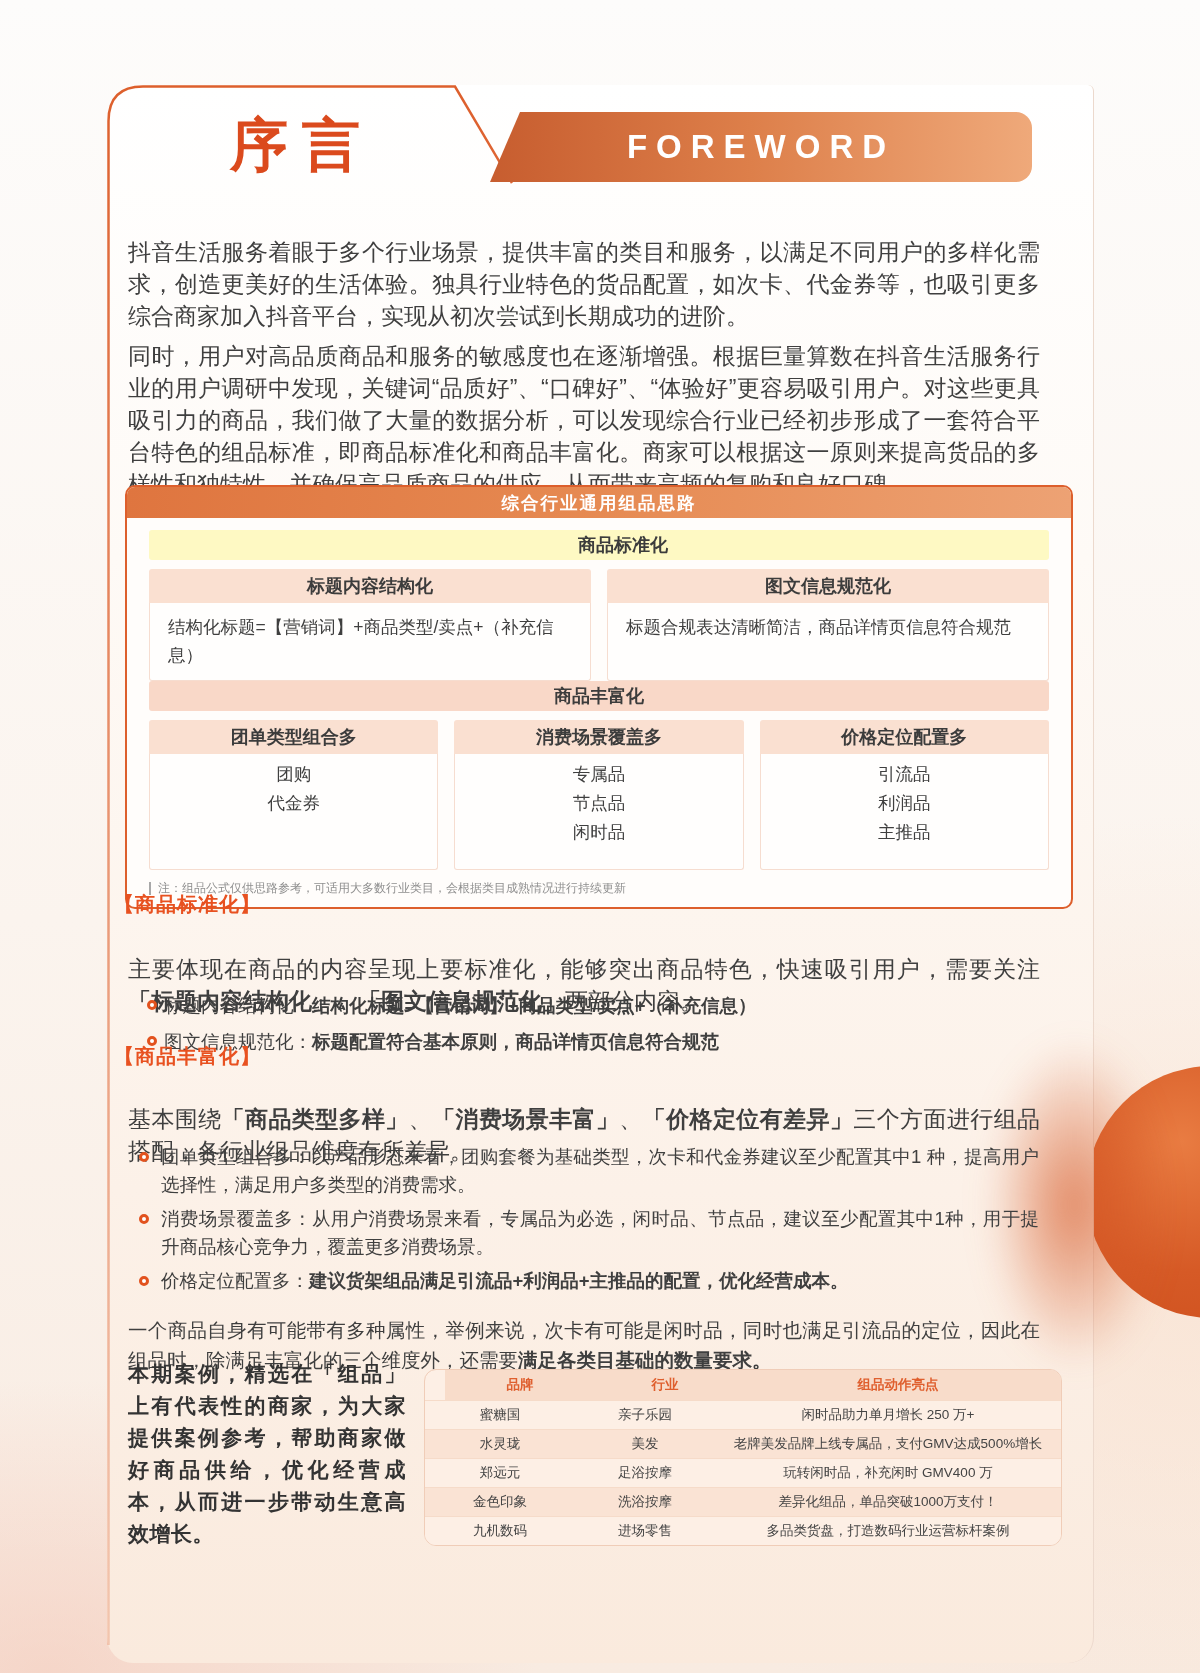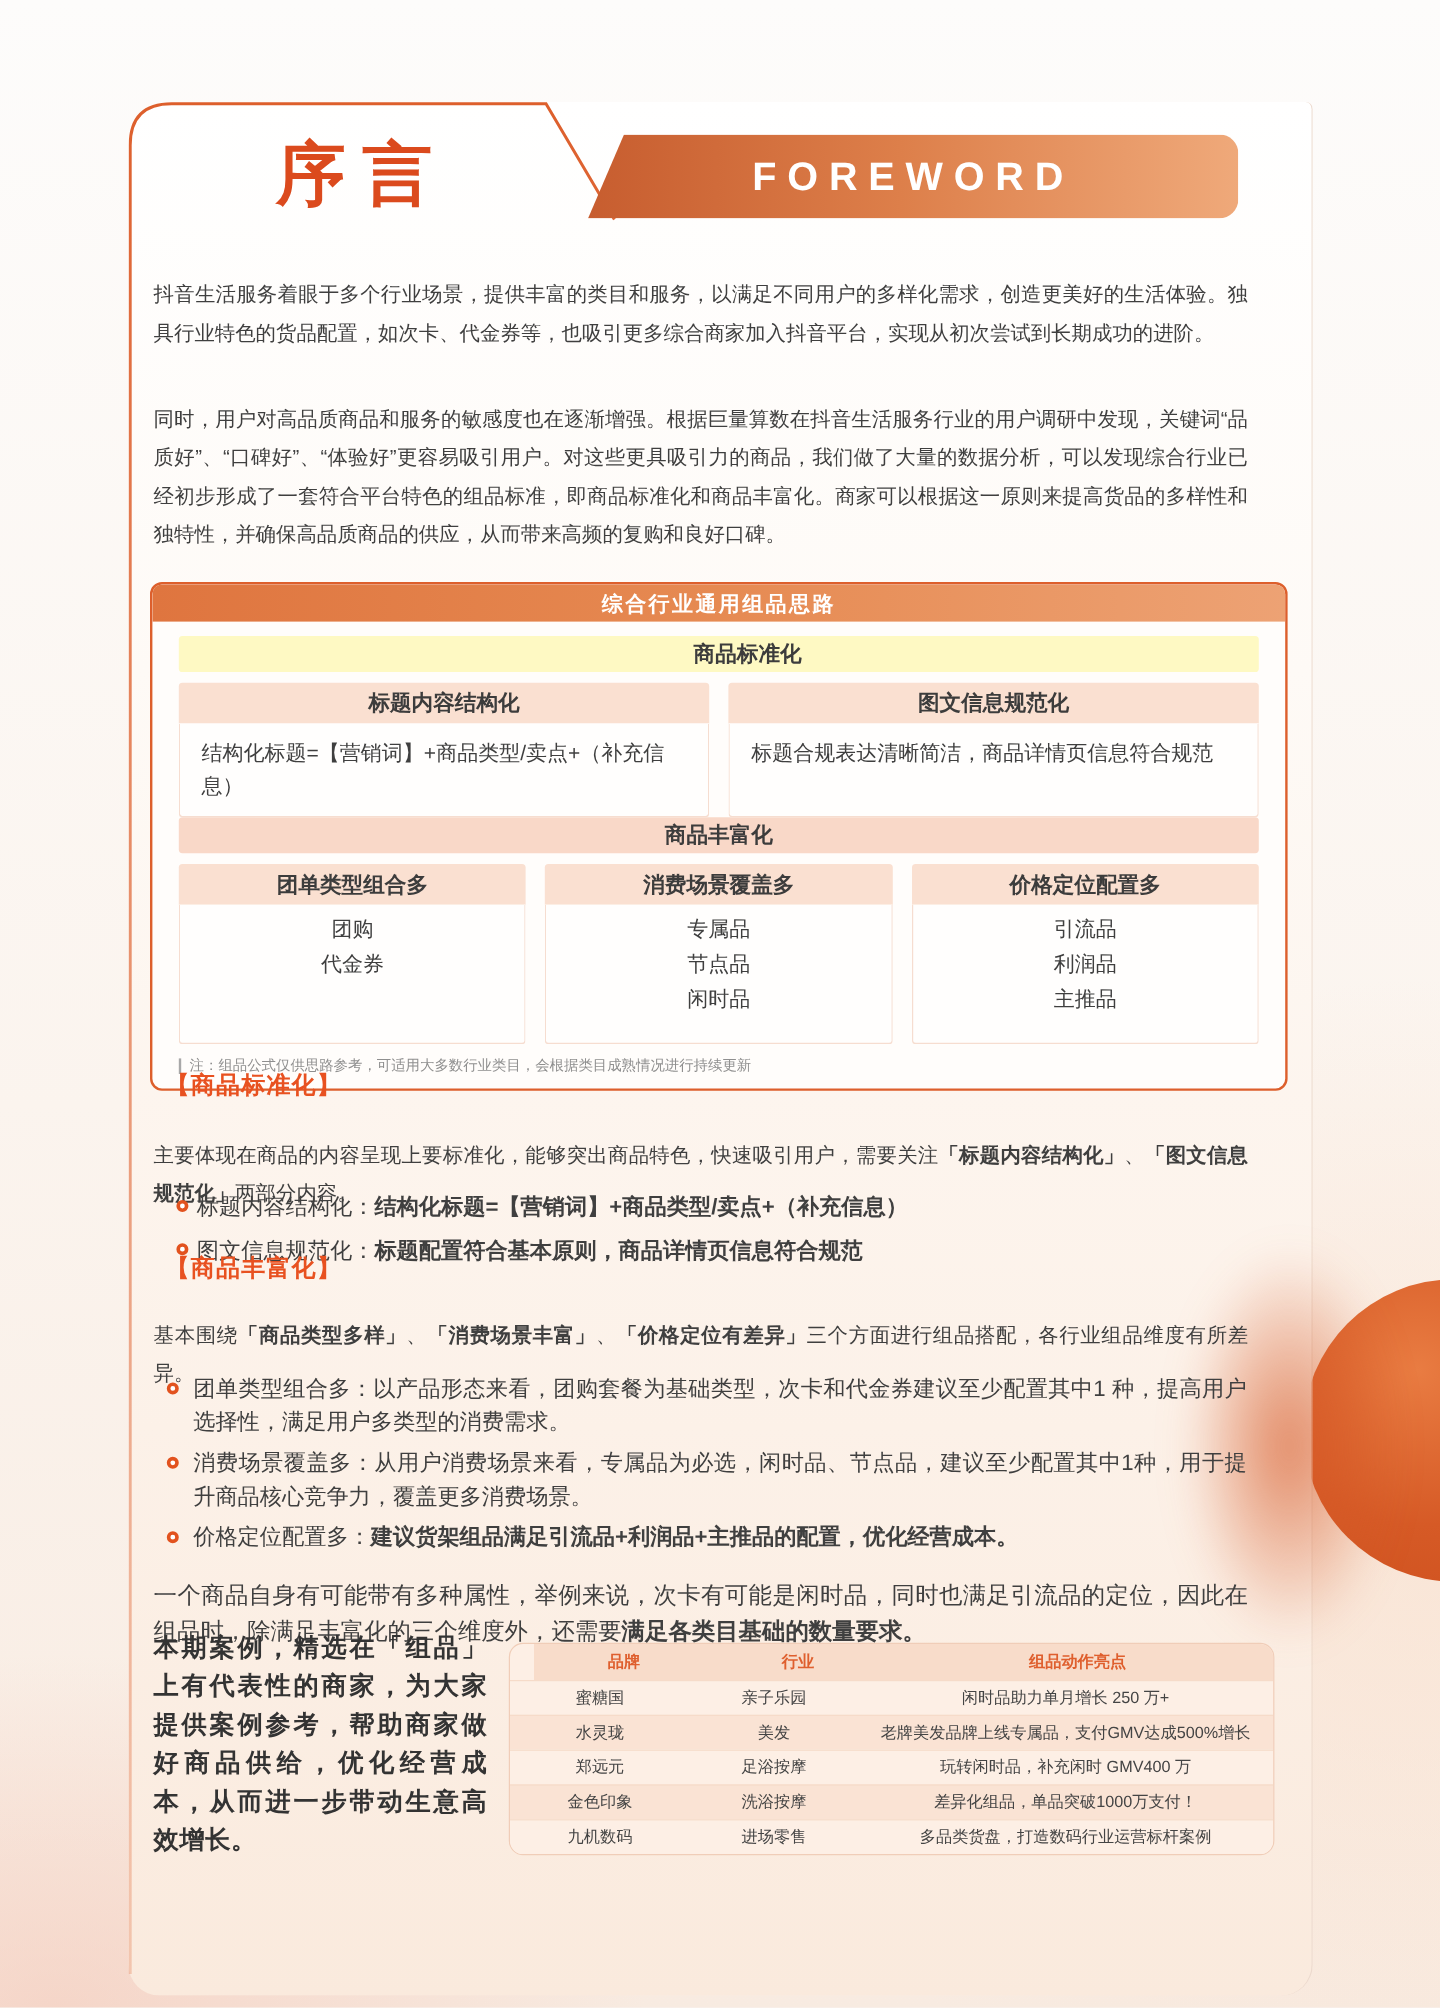--- a/index.html
+++ b/index.html
@@ -17,21 +17,21 @@
   .card-border-svg{position:absolute;left:0;top:0;pointer-events:none;}
   .glow{position:absolute;left:880px;top:955px;width:175px;height:330px;border-radius:50%;
     background:radial-gradient(closest-side, rgba(214,90,40,.7), rgba(214,90,40,0));filter:blur(16px);}
   .page-title{position:absolute;left:75px;top:22px;width:240px;text-align:center;
     font-size:58px;font-weight:800;color:#db4a1d;letter-spacing:14px;}
   .banner{position:absolute;left:383px;top:27px;width:542px;height:70px;
     background:linear-gradient(90deg,#c75d2f 0%,#dd7f4a 48%,#efa97a 100%);
     clip-path:polygon(30px 0,100% 0,100% 100%,0 100%);border-radius:0 16px 16px 0;
     display:flex;align-items:center;justify-content:center;
     color:#ffffff;font-size:33px;font-weight:600;letter-spacing:9px;}
-  .para{position:absolute;left:21px;width:912px;font-size:17px;line-height:32px;color:#3f3f3f;text-align:justify;}
+  .para{position:absolute;left:21px;width:912px;font-size:23px;line-height:32px;color:#3f3f3f;text-align:justify;}
   .p1{top:128px;} .p2{top:232px;}
   .b{font-weight:700;}
   
   .diagram{position:absolute;left:18px;top:400px;width:948px;box-sizing:border-box;
     border:2px solid #dd5f2c;border-radius:10px;background:#fffdfb;overflow:hidden;}
   .diagram-header{height:31px;display:flex;align-items:center;justify-content:center;
     background:linear-gradient(90deg,#df753f 0%,#e68a52 50%,#eda274 100%);
     color:#fff;font-size:17.5px;font-weight:600;letter-spacing:2px;}
   .diagram-body{padding:12px 22px 12px;}
   .d-bar{height:30px;display:flex;align-items:center;justify-content:center;
@@ -43,21 +43,21 @@
   .col-head{height:34px;display:flex;align-items:center;justify-content:center;
     background:#fae0d1;font-size:18px;font-weight:700;color:#3c3c3c;border-radius:3px 3px 0 0;}
   .col-body{flex:1;border:1px solid #f6ddd0;border-top:none;background:#fffefd;
     padding:10px 18px;font-size:17.5px;line-height:1.62;color:#3f3f3f;min-height:64px;box-sizing:border-box;
     border-radius:0 0 3px 3px;}
   .t-body{flex:1;border:1px solid #f6ddd0;border-top:none;background:#fffefd;
     padding:6px 0 22px;text-align:center;font-size:17.5px;line-height:29px;color:#3f3f3f;border-radius:0 0 3px 3px;}
   .note{margin-top:12px;font-size:12px;line-height:13px;color:#8f8f8f;
     border-left:2px solid #a8a8a8;padding-left:7px;}
   
-  .sec-head{position:absolute;left:31px;font-size:20px;font-weight:700;color:#e85120;letter-spacing:1px;}
+  .sec-head{position:absolute;left:7px;font-size:20px;font-weight:700;color:#e85120;letter-spacing:1px;}
   .h-std{top:806px;} .h-rich{top:958px;}
   .p-std{top:845px;} .p-rich{top:995px;}
   .mini-bullets{position:absolute;left:40px;top:902px;}
   .mini-bullet{display:flex;align-items:center;height:36px;font-size:18.5px;color:#3f3f3f;}
   .ring{box-sizing:border-box;width:10px;height:10px;border:3px solid #e2521e;border-radius:50%;
     background:#fff;flex:none;}
   .mini-bullet .ring{margin-right:7px;}
   .big-bullets{position:absolute;left:32px;top:1058px;width:900px;}
   .big-bullet{display:flex;gap:12px;margin-bottom:6px;font-size:18.5px;line-height:28px;color:#3f3f3f;text-align:justify;}
   .big-bullet .ring{margin-top:9px;}

